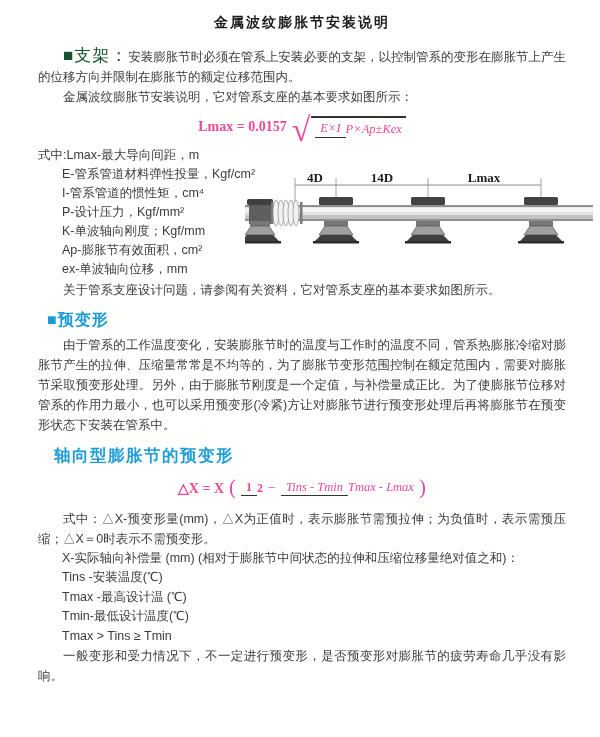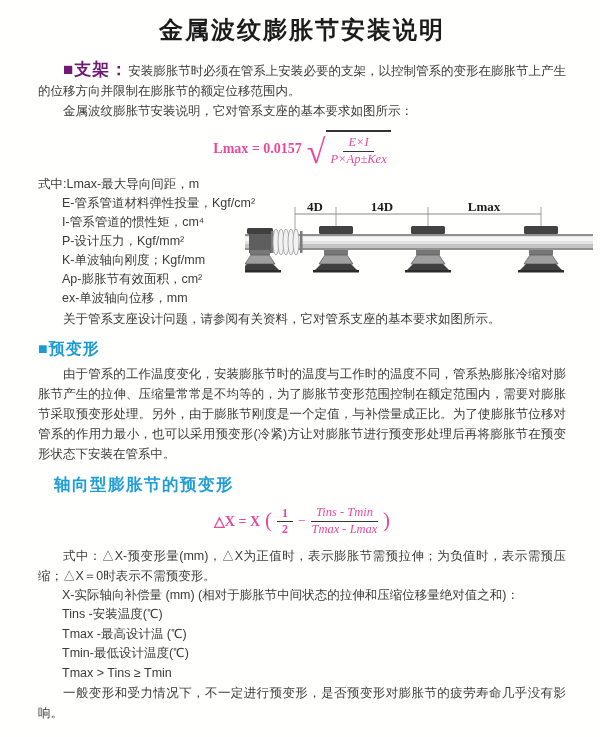--- a/index.html
+++ b/index.html
@@ -2,46 +2,46 @@
 <html><head>
 <meta charset="utf-8">
 <style>
   html,body{margin:0;padding:0;}
   body{
     width:600px;height:737px;overflow:hidden;background:#fffffe;
     font-family:"Liberation Sans",sans-serif;color:#3b3b3b;
   }
   .doc{padding:12px 34px 0 38px;position:relative;}
   .title{
-    text-align:center;font-size:24px;font-weight:bold;color:#1c1c1c;
+    text-align:center;font-size:14px;font-weight:bold;color:#1c1c1c;
     letter-spacing:2px;margin:2px 0 14px 0;
   }
   .p-body{
     font-size:12.5px;line-height:20px;text-align:justify;margin:0;color:#3b3b3b;
   }
   .indent{text-indent:2em;}
   .sec-inline-heading{
-    font-size:17px;font-weight:bold;color:#701a75;letter-spacing:1px;
+    font-size:17px;font-weight:normal;color:#14532d;letter-spacing:1px;
   }
   .sec-heading{
     font-size:16px;font-weight:bold;color:#1b9bd4;letter-spacing:1px;
-    margin:10px 0 4px 0;
+    margin:10px 0 4px 9px;
   }
   .sub-heading{
     font-size:16.5px;font-weight:bold;color:#1f9ed6;letter-spacing:1.5px;
     margin:10px 0 6px 16px;
   }
   
   .formula{
     display:flex;justify-content:center;align-items:center;gap:5px;
     font-family:"Liberation Serif",serif;font-weight:bold;color:#ec4899;
     font-size:14px;margin:9px 0 8px 0;
   }
   .frac{
-    display:inline-flex;flex-direction:column;align-items:center;
+    display:inline-flex;flex-direction:row;align-items:center;
     font-size:12px;line-height:1.25;font-weight:bold;
   }
   .frac .num{padding:0 5px;border-bottom:1px solid #333;}
   .frac.it{font-style:italic;font-weight:normal;font-size:12.5px;}
   .radical{font-size:34px;font-weight:400;line-height:0;position:relative;top:3px;margin-right:-4px;}
   .sqrt-box{display:inline-block;border-top:2px solid #333;padding:2px 4px 0 4px;}
   .paren{font-size:21px;font-weight:normal;position:relative;top:-1px;}
   .minus{font-weight:normal;}
   
   .defs-row{position:relative;min-height:135px;}

